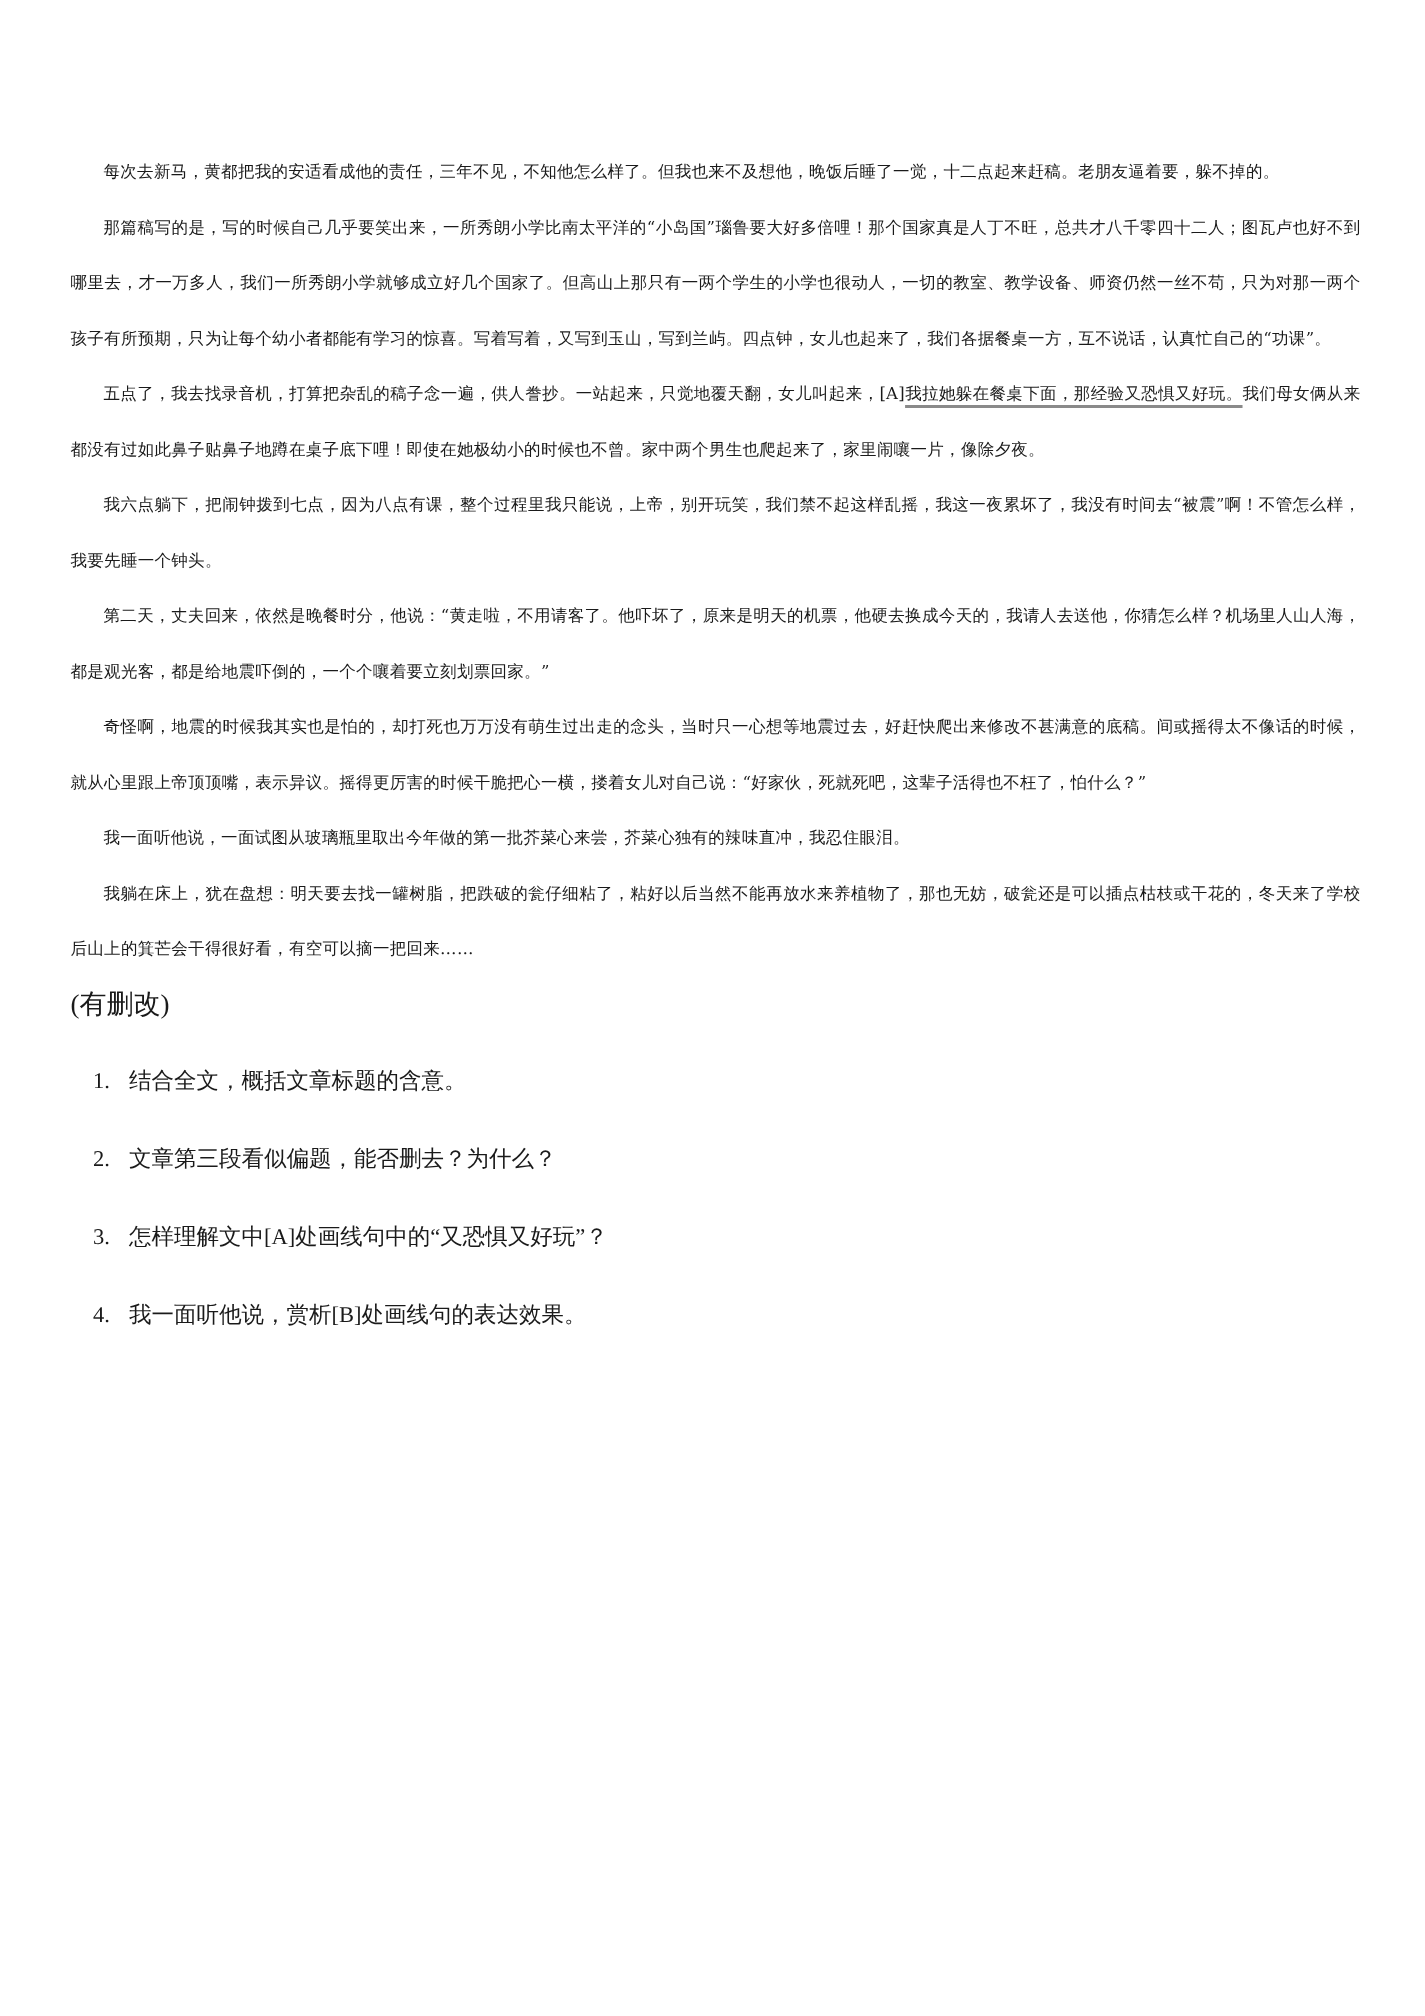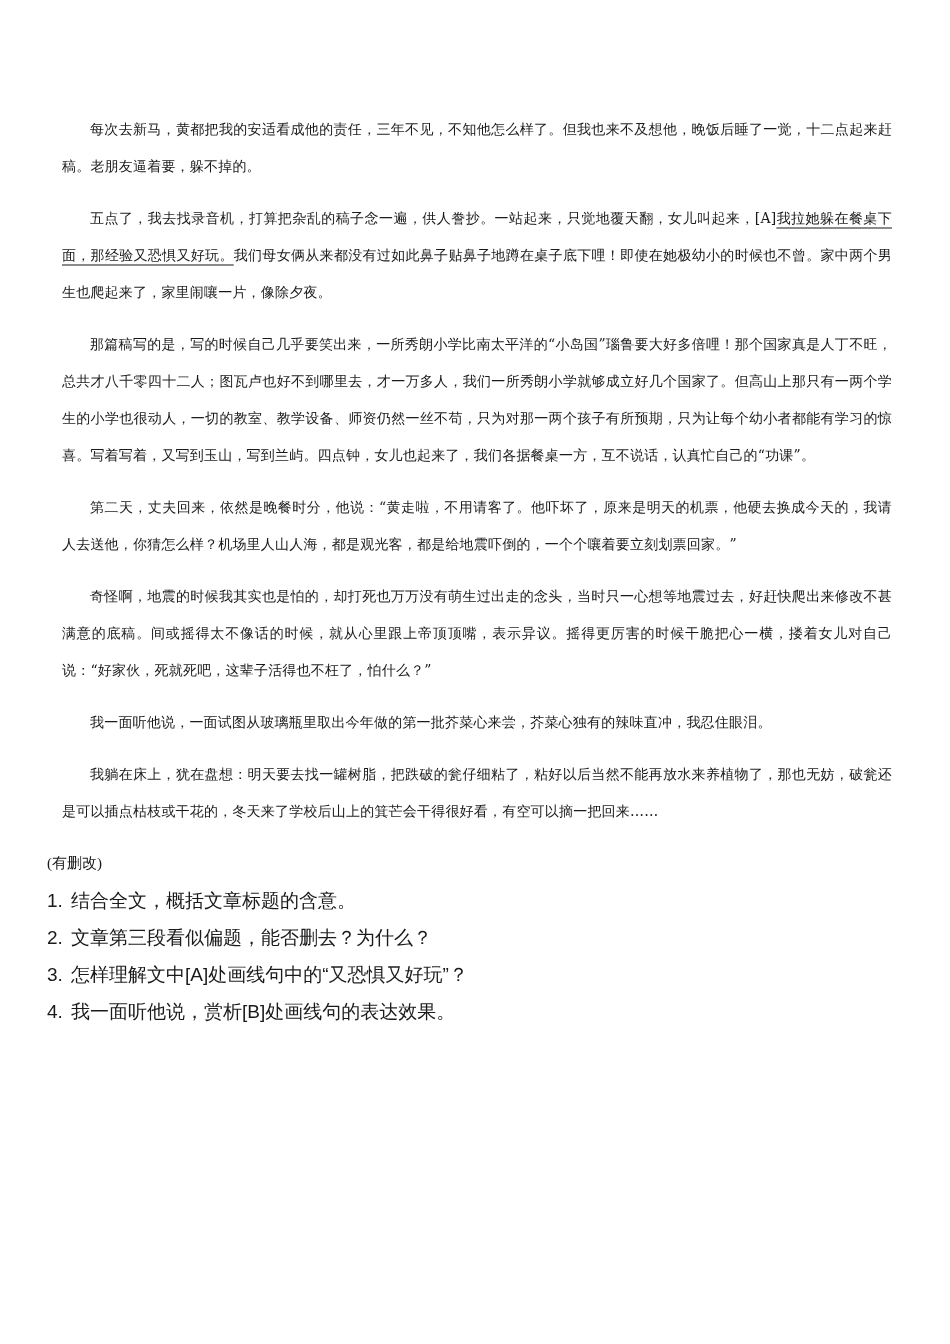--- a/index.html
+++ b/index.html
@@ -15,58 +15,59 @@
     font-family: "DejaVu Serif", "Liberation Serif", serif;
     color: #1a1a1a;
   }
   .page {
     position: absolute;
     left: 47px;
     top: 96px;
     width: 860px;
   }
   .para {
-    font-size: 14px;
+    font-size: 11px;
     line-height: 37px;
     text-indent: 2em;
-    margin: 15px;
+    margin: 0;
     text-align: justify;
     letter-spacing: 0.2px;
   }
   .ul {
     text-decoration: underline;
     text-decoration-color: #8a8a8a;
     text-decoration-thickness: 1.5px;
     text-underline-offset: 4px;
   }
   .note {
     font-family: "Liberation Serif", "DejaVu Serif", serif;
-    font-size: 15px;
+    font-size: 18px;
     line-height: 37px;
     margin: 0;
   }
   .question {
-    font-family: Liberation Sans, sans-serif;
-    font-size: 19px;
+    font-family: Liberation Serif, serif;
+    font-size: 15px;
     line-height: 37px;
-    margin: 0;
+    margin: 15px;
   }
   .qnum {
     display: inline-block;
     width: 24px;
   }
 </style>
 </head>
 <body>
 
 <div class="page">
   <div>
     <p class="para"><span>每次去新马，黄都把我的安适看成他的责任，三年不见，不知他怎么样了。但我也来不及想他，晚饭后睡了一觉，十二点起来赶稿。老朋友逼着要，躲不掉的。</span></p>
+    <p class="para"><span>那篇稿写的是，写的时候自己几乎要笑出来，一所秀朗小学比南太平洋的“小岛国”瑙鲁要大好多倍哩！那个国家真是人丁不旺，总共才八千零四十二人；图瓦卢也好不到哪里去，才一万多人，我们一所秀朗小学就够成立好几个国家了。但高山上那只有一两个学生的小学也很动人，一切的教室、教学设备、师资仍然一丝不苟，只为对那一两个孩子有所预期，只为让每个幼小者都能有学习的惊喜。写着写着，又写到玉山，写到兰屿。四点钟，女儿也起来了，我们各据餐桌一方，互不说话，认真忙自己的“功课”。</span></p>
     <p class="para"><span>五点了，我去找录音机，打算把杂乱的稿子念一遍，供人誊抄。一站起来，只觉地覆天翻，女儿叫起来，[A]</span><span class="ul">我拉她躲在餐桌下面，那经验又恐惧又好玩。</span><span>我们母女俩从来都没有过如此鼻子贴鼻子地蹲在桌子底下哩！即使在她极幼小的时候也不曾。家中两个男生也爬起来了，家里闹嚷一片，像除夕夜。</span></p>
-    <p class="para"><span>那篇稿写的是，写的时候自己几乎要笑出来，一所秀朗小学比南太平洋的“小岛国”瑙鲁要大好多倍哩！那个国家真是人丁不旺，总共才八千零四十二人；图瓦卢也好不到哪里去，才一万多人，我们一所秀朗小学就够成立好几个国家了。但高山上那只有一两个学生的小学也很动人，一切的教室、教学设备、师资仍然一丝不苟，只为对那一两个孩子有所预期，只为让每个幼小者都能有学习的惊喜。写着写着，又写到玉山，写到兰屿。四点钟，女儿也起来了，我们各据餐桌一方，互不说话，认真忙自己的“功课”。</span></p>
+    <p class="para"><span>我六点躺下，把闹钟拨到七点，因为八点有课，整个过程里我只能说，上帝，别开玩笑，我们禁不起这样乱摇，我这一夜累坏了，我没有时间去“被震”啊！不管怎么样，我要先睡一个钟头。</span></p>
     <p class="para"><span>第二天，丈夫回来，依然是晚餐时分，他说：“黄走啦，不用请客了。他吓坏了，原来是明天的机票，他硬去换成今天的，我请人去送他，你猜怎么样？机场里人山人海，都是观光客，都是给地震吓倒的，一个个嚷着要立刻划票回家。”</span></p>
     <p class="para"><span>奇怪啊，地震的时候我其实也是怕的，却打死也万万没有萌生过出走的念头，当时只一心想等地震过去，好赶快爬出来修改不甚满意的底稿。间或摇得太不像话的时候，就从心里跟上帝顶顶嘴，表示异议。摇得更厉害的时候干脆把心一横，搂着女儿对自己说：“好家伙，死就死吧，这辈子活得也不枉了，怕什么？”</span></p>
     <p class="para"><span>我一面听他说，一面试图从玻璃瓶里取出今年做的第一批芥菜心来尝，芥菜心独有的辣味直冲，我忍住眼泪。</span></p>
     <p class="para"><span>我躺在床上，犹在盘想：明天要去找一罐树脂，把跌破的瓮仔细粘了，粘好以后当然不能再放水来养植物了，那也无妨，破瓮还是可以插点枯枝或干花的，冬天来了学校后山上的箕芒会干得很好看，有空可以摘一把回来……</span></p>
     <p class="note">(有删改)</p>
   </div>
 
   <div>
     <p class="question"><span class="qnum">1.</span><span>结合全文，概括文章标题的含意。</span></p>
     <p class="question"><span class="qnum">2.</span><span>文章第三段看似偏题，能否删去？为什么？</span></p>

